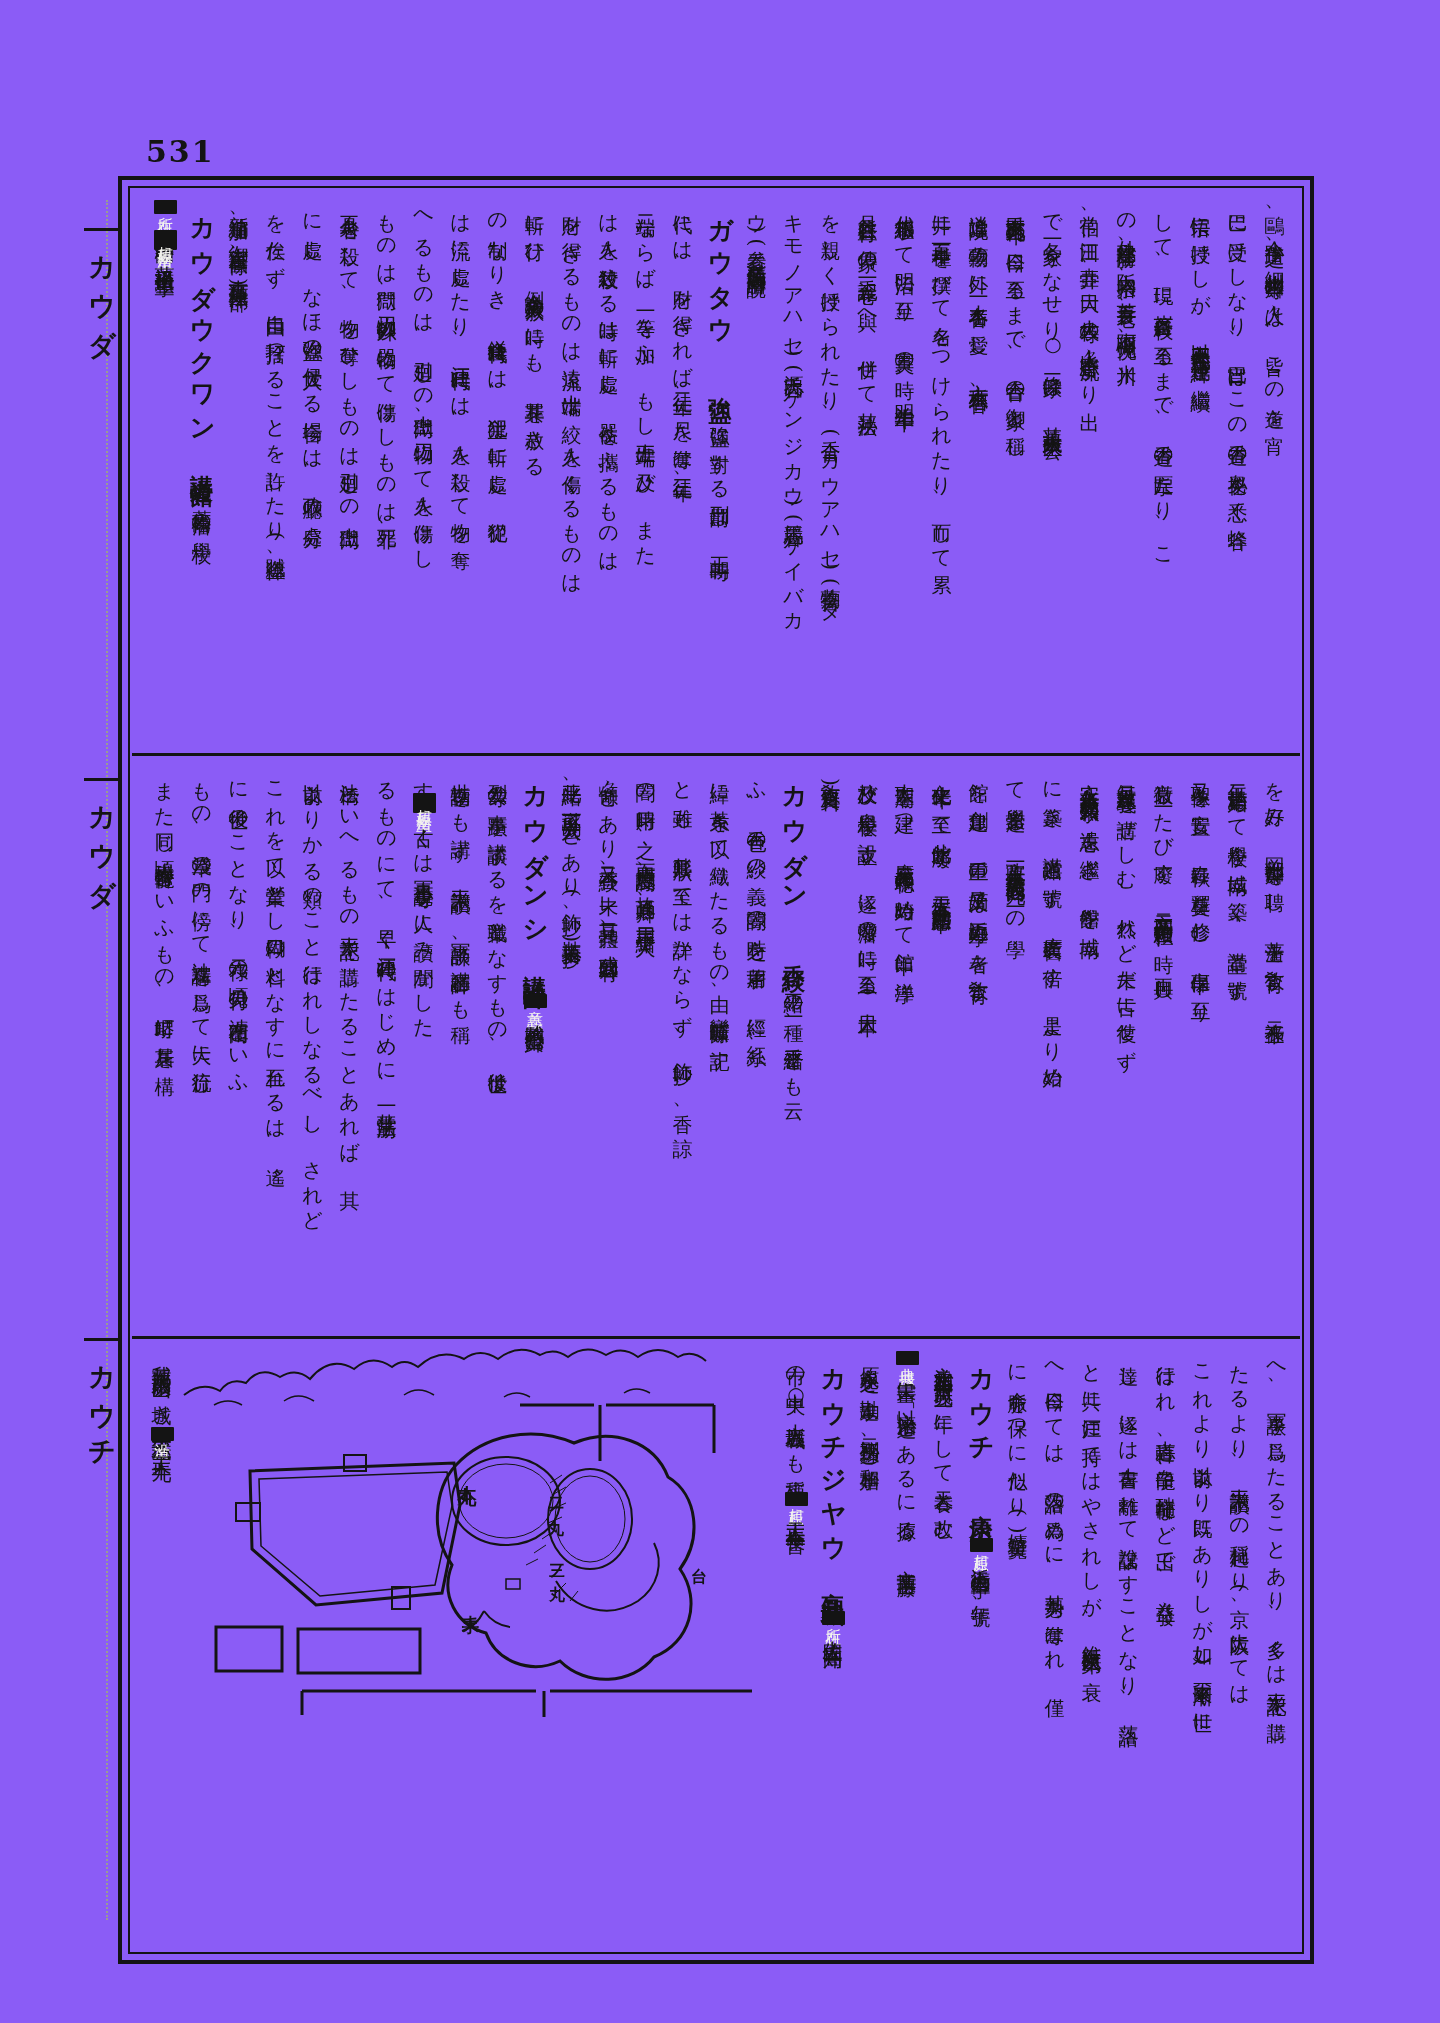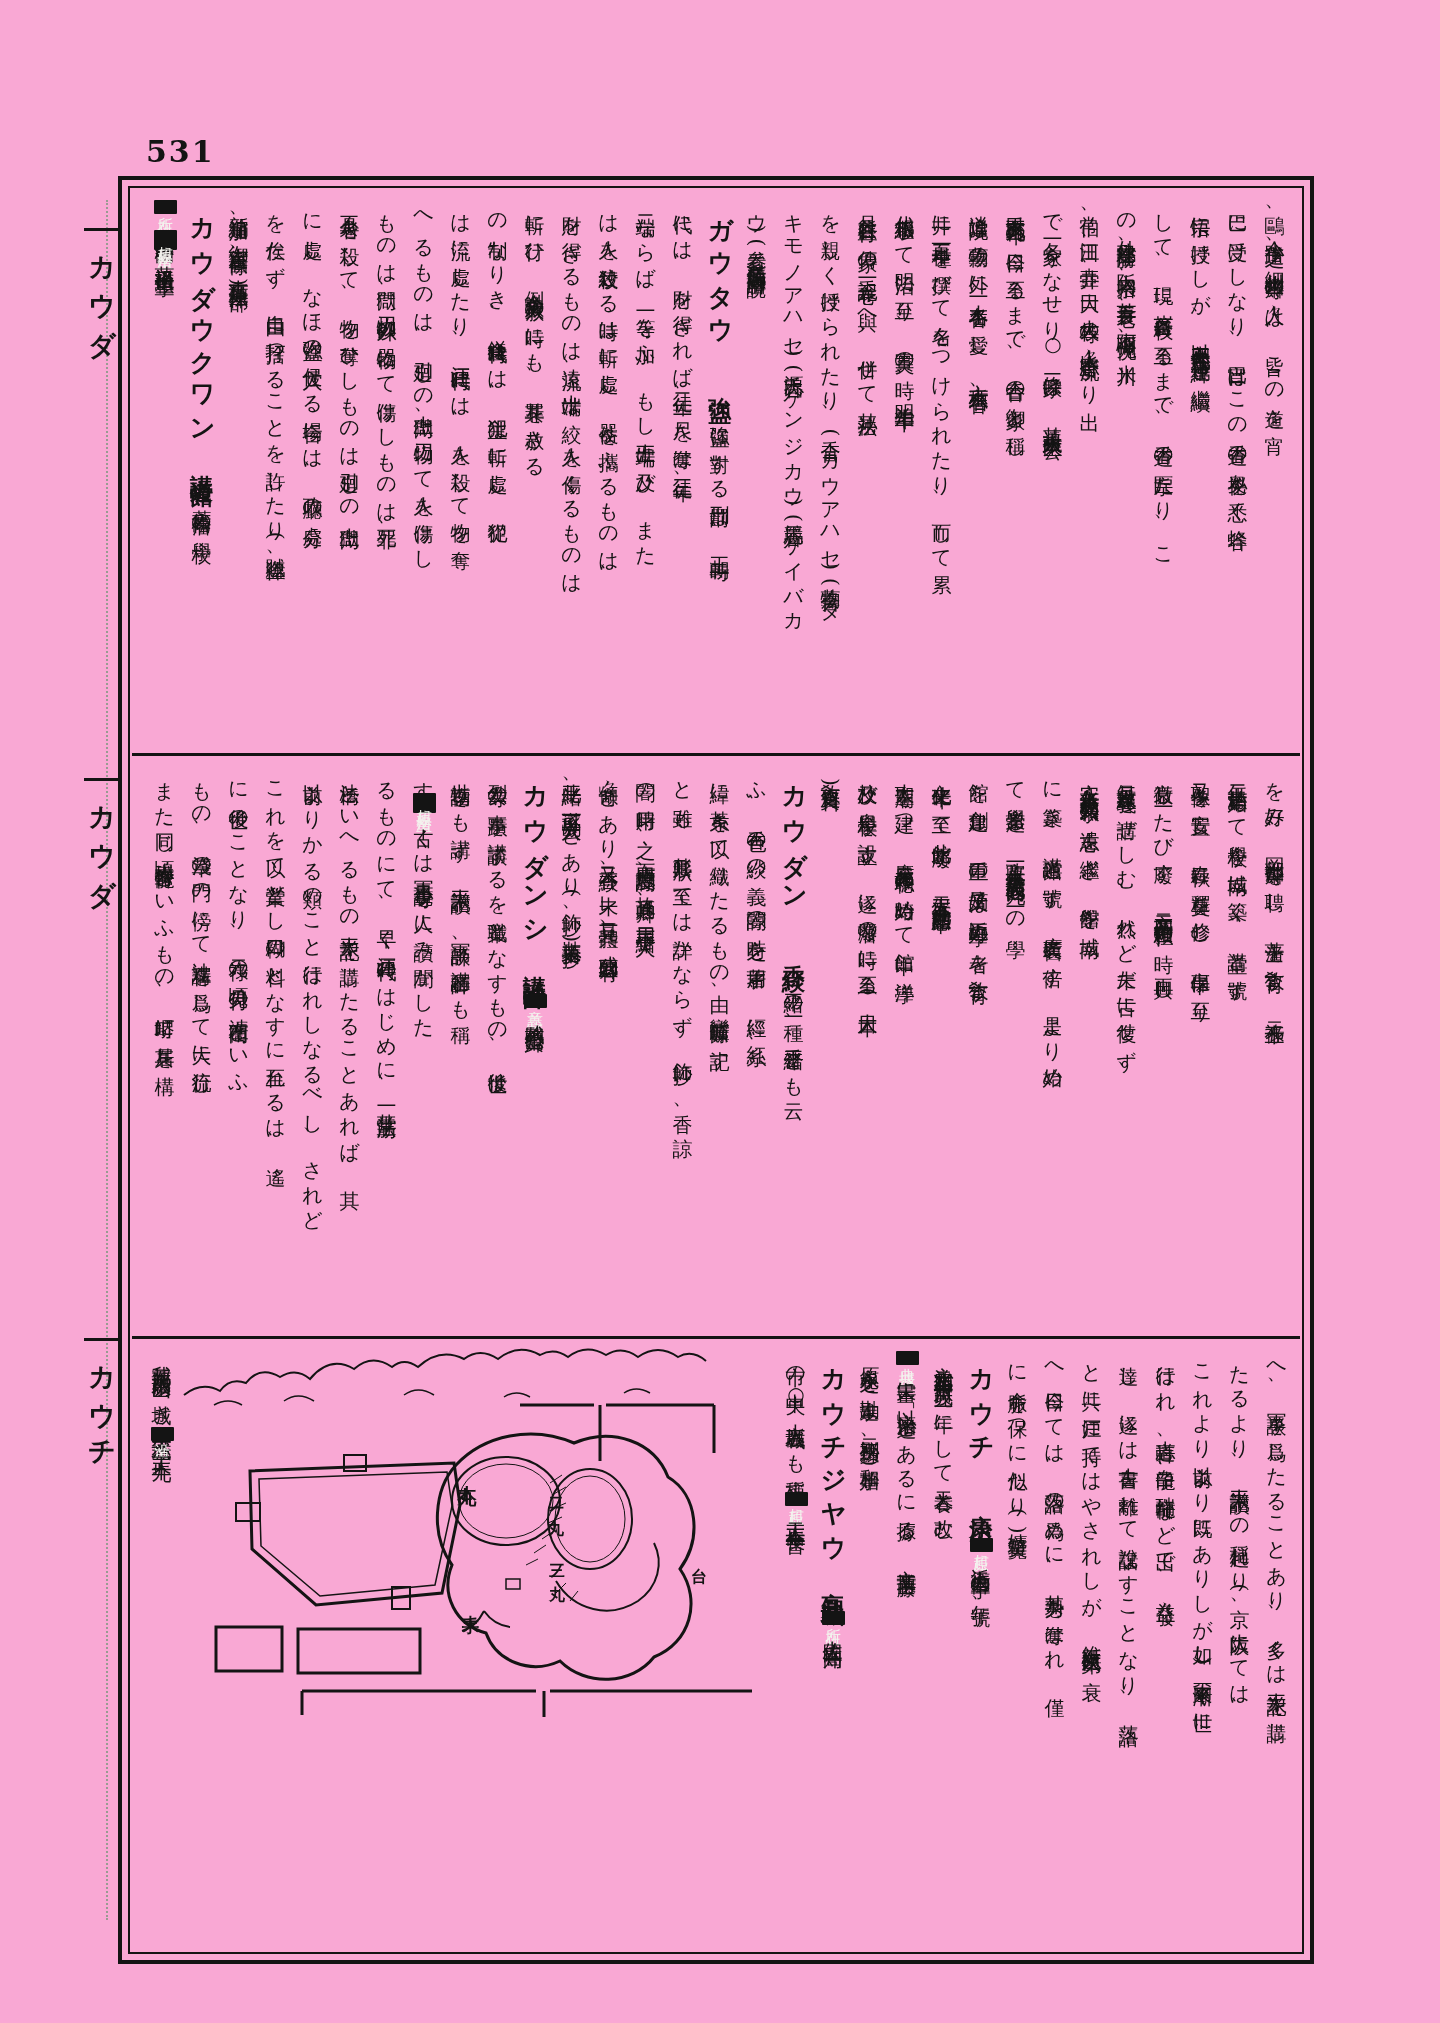--- a/index.html
+++ b/index.html
@@ -1,16 +1,16 @@
 <!DOCTYPE html>
 <html><head>
 <meta charset="utf-8">
 <style>
   html,body{margin:0;padding:0;background:#d8d8d2;}
-  .canvas{position:relative;width:1440px;height:2023px;background:#f9a8d4;overflow:hidden;
+  .canvas{position:relative;width:1440px;height:2023px;background:#8b5cf6;overflow:hidden;
           font-family:"DejaVu Serif", serif;color:#141414;}
   .page-number{position:absolute;left:146px;top:134px;font-size:30px;font-weight:bold;
                font-family:"DejaVu Serif", serif;letter-spacing:2px;}
   .binding-line{position:absolute;left:106px;top:200px;height:1720px;border-left:2px dotted #9a9a92;}
   .margin-label{position:absolute;left:84px;width:36px;writing-mode:vertical-rl;
                 font-family:"DejaVu Sans", sans-serif;font-weight:bold;font-size:27px;
                 letter-spacing:6px;border-top:3px solid #141414;padding-top:6px;}
   .frame-outer{position:absolute;left:118px;top:176px;width:1188px;height:1780px;border:4px solid #141414;}
   .frame-inner{position:absolute;left:6px;top:6px;right:6px;bottom:6px;border:2px solid #141414;}
   .tier{position:relative;writing-mode:vertical-rl;overflow:hidden;

